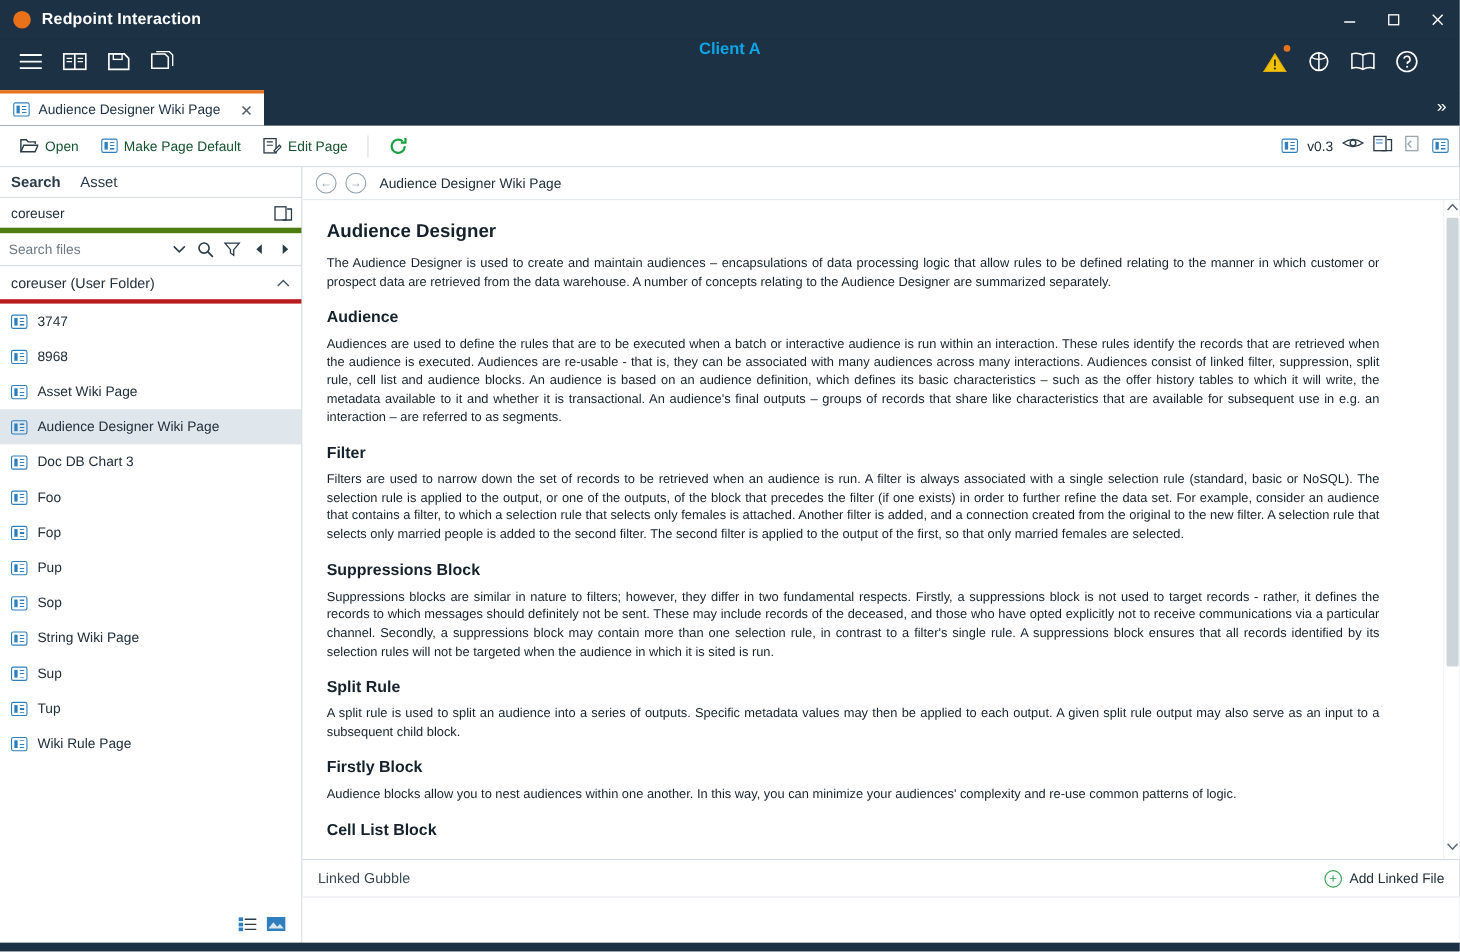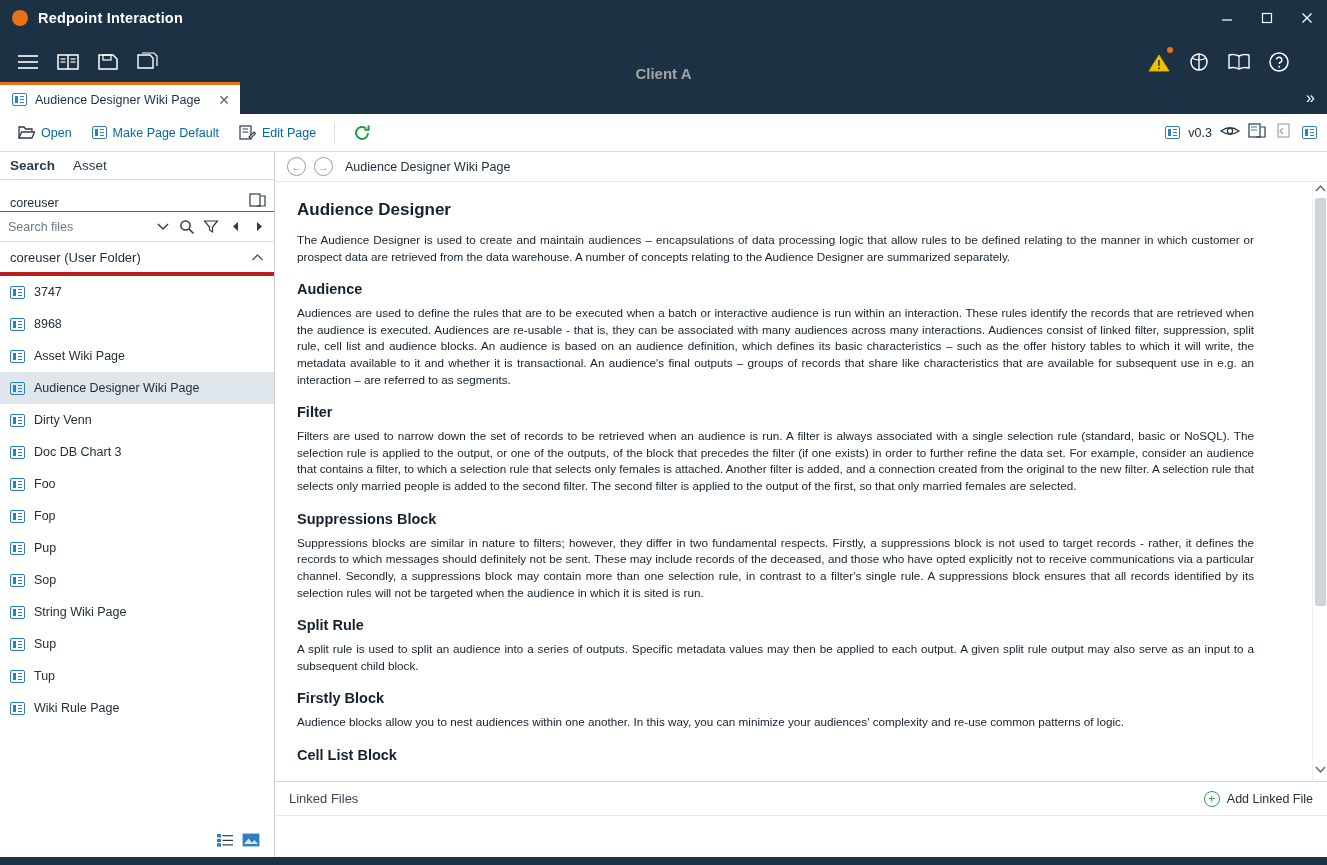--- a/index.html
+++ b/index.html
@@ -34,23 +34,23 @@
   .win-btn {
     width: 40px; height: 36px; display: flex; align-items: center; justify-content: center;
     color: #ffffff; font-size: 14px;
   }
   .win-btn svg { display: block; }
 
   
   .topbar {
     height: 46px; flex: 0 0 46px;
     background: #1d3144;
-    display: flex; align-items: flex-end;
+    display: flex; align-items: flex-start;
     padding: 0 28px 0 8px;
-    color: #a3a3a3;
+    color: #0ea5e9;
     position: relative;
   }
   .tb-icon {
     width: 40px; height: 40px;
     display: flex; align-items: center; justify-content: center;
     color: #ffffff;
   }
   .client-title {
     position: absolute; left: 0; right: 0; text-align: center;
     font-size: 15px; font-weight: bold; pointer-events: none;
@@ -82,21 +82,21 @@
   .cmdbar {
     height: 38px; flex: 0 0 38px;
     background: #ffffff;
     border-bottom: 1px solid #d8dde2;
     display: flex; align-items: center;
     padding: 0 10px;
     gap: 4px;
   }
   .cmd {
     display: flex; align-items: center; gap: 6px;
-    padding: 4px 8px; font-size: 12.5px; color: #0369a1;
+    padding: 4px 8px; font-size: 12.5px; color: #14532d;
   }
   .cmd-sep { width: 1px; height: 20px; background: #d8dde2; margin: 0 6px; }
   .cmdbar-right { margin-left: auto; display: flex; align-items: center; gap: 8px; }
   .ver-label { font-size: 12.5px; color: #22303c; }
 
   
   .body { flex: 1 1 auto; display: flex; background: #ffffff; min-height: 0; }
 
   
   .leftpanel {
@@ -106,22 +106,22 @@
     display: flex; flex-direction: column;
     min-height: 0;
   }
   .lp-tabs {
     height: 28px; display: flex; align-items: center; gap: 18px;
     padding: 0 10px; font-size: 13.5px; color: #2a3b49;
     border-bottom: 1px solid #d8dde2;
   }
   .lp-tab.active { font-weight: bold; }
   .lp-search-row {
-    height: 32px; display: flex; align-items: flex-end;
-    border-bottom: 1px solid #4d7c0f;
+    height: 32px; display: flex; align-items: center;
+    border-bottom: 5px solid #4d7c0f;
     padding: 0 6px 0 8px;
   }
   .lp-search-row input {
     border: none; outline: none; font-size: 12.5px; color: #22303c;
     width: 200px; background: transparent;
     font-family: "Liberation Sans", sans-serif;
   }
   .lp-filter-row {
     height: 30px; display: flex; align-items: center;
     border-bottom: 1px solid #d8dde2;
@@ -443,24 +443,20 @@
             <span class="ico-doc"></span>
             <span>8968</span>
           </div>
         <div class="lp-item">
             <span class="ico-doc"></span>
             <span>Asset Wiki Page</span>
           </div>
         <div class="lp-item selected">
             <span class="ico-doc"></span>
             <span>Audience Designer Wiki Page</span>
-          </div>
-        <div class="lp-item">
-            <span class="ico-doc"></span>
-            <span>Dirty Venn</span>
           </div>
         <div class="lp-item">
             <span class="ico-doc"></span>
             <span>Doc DB Chart 3</span>
           </div>
         <div class="lp-item">
             <span class="ico-doc"></span>
             <span>Foo</span>
           </div>
         <div class="lp-item">
@@ -554,21 +550,21 @@
           </div>
           <div class="sb-arrow">
             <svg width="11" height="9" viewBox="0 0 11 9">
                 <path d="M1 2 L5.5 7 L10 2" fill="none" stroke="#5a6a76" stroke-width="1.4"></path>
               </svg>
           </div>
         </div>
       </div>
 
       <div class="linked">
-        <span style="padding-left:10px">Linked Files</span>
+        <span style="padding-left:10px">Linked Gubble</span>
         <span class="linked-right">
           <span class="plus-circle">+</span>
           <span>Add Linked File</span>
         </span>
       </div>
       <div class="linked-body"></div>
     </div>
   </div>
 
   <div class="bottom-strip"></div>

